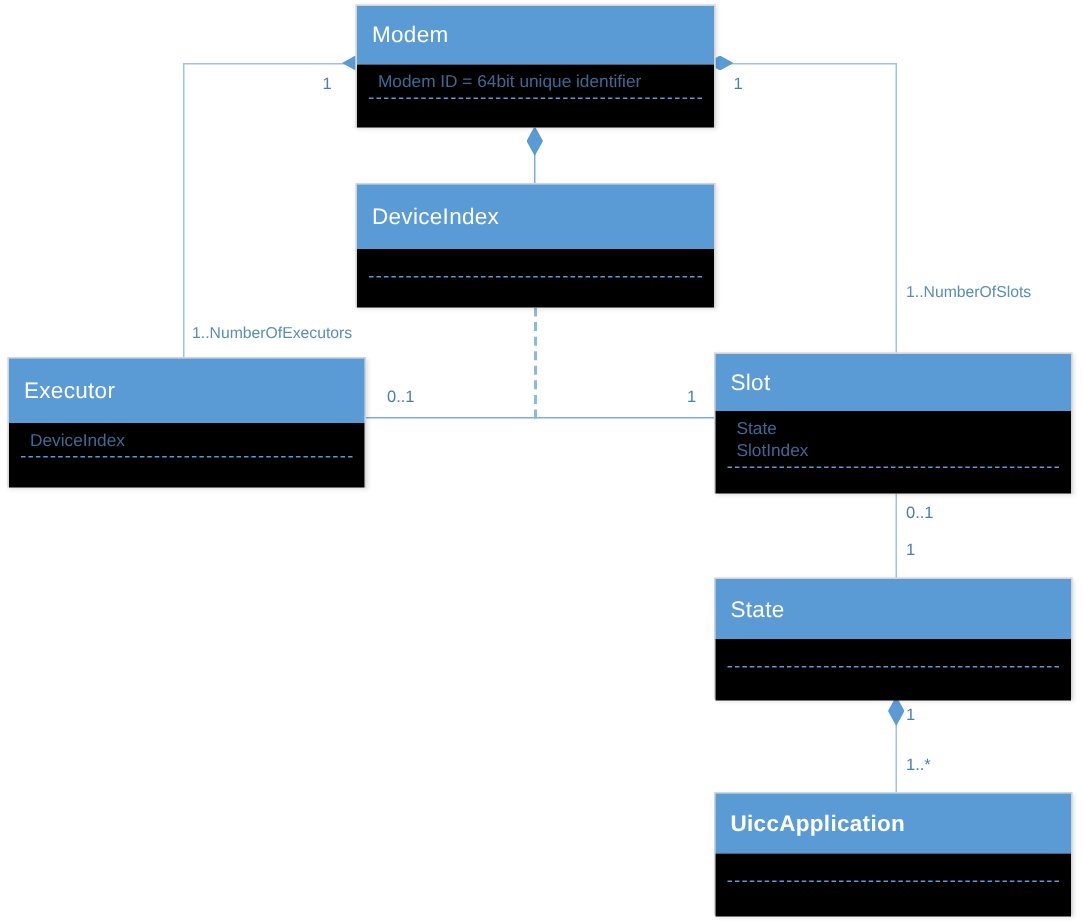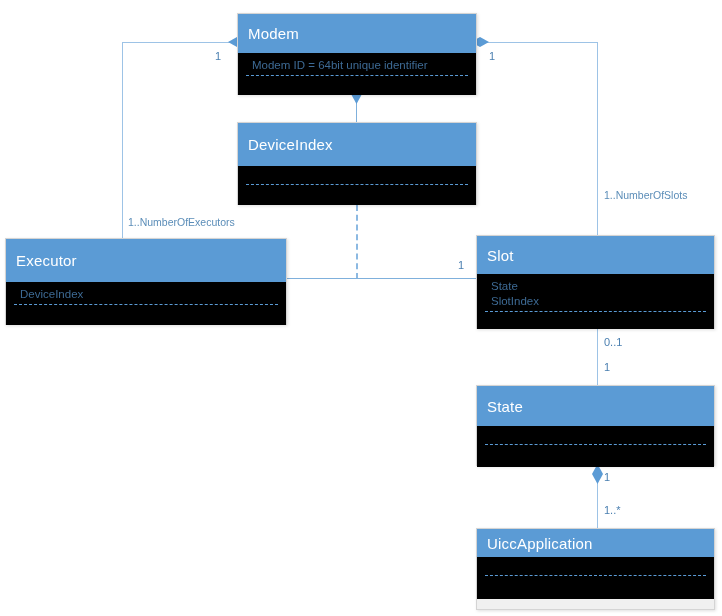--- a/index.html
+++ b/index.html
@@ -138,36 +138,36 @@
 
   <div class="mult" style="left:258px; top:259px;">0..1</div>
   <div class="mult" style="left:458px; top:259px;">1</div>
 
   <div class="mult" style="left:604px; top:336px;">0..1</div>
   <div class="mult" style="left:604px; top:361px;">1</div>
 
   <div class="mult" style="left:604px; top:471px;">1</div>
   <div class="mult" style="left:604px; top:504px;">1..*</div>
 
-  <div class="uml-class" style="left:237px; top:13px; width:240px; height:82px;">
+  <div class="uml-class" style="left:237px; top:3px; width:240px; height:82px;">
     <div class="uml-header" style="height:39px;">Modem</div>
     <div class="uml-body" style="height:42px;">
       <div class="uml-attr">Modem ID = 64bit unique identifier</div>
       <div class="uml-sep" style="top:22px;"></div>
     </div>
   </div>
 
   <div class="uml-class" style="left:237px; top:122px; width:240px; height:83px;">
     <div class="uml-header" style="height:43px;">DeviceIndex</div>
     <div class="uml-body" style="height:39px;">
       <div class="uml-sep" style="top:18px;"></div>
     </div>
   </div>
 
-  <div class="uml-class" style="left:5px; top:238px; width:282px; height:87px;">
+  <div class="uml-class" style="left:5px; top:238px; width:239px; height:87px;">
     <div class="uml-header" style="height:43px;">Executor</div>
     <div class="uml-body" style="height:43px;">
       <div class="uml-attr">DeviceIndex</div>
       <div class="uml-sep" style="top:22px;"></div>
     </div>
   </div>
 
   <div class="uml-class" style="left:476px; top:235px; width:239px; height:94px;">
     <div class="uml-header" style="height:38px;">Slot</div>
     <div class="uml-body" style="height:55px;">
@@ -178,19 +178,19 @@
   </div>
 
   <div class="uml-class" style="left:476px; top:385px; width:239px; height:81px;">
     <div class="uml-header" style="height:40px;">State</div>
     <div class="uml-body" style="height:41px;">
       <div class="uml-sep" style="top:18px;"></div>
     </div>
   </div>
 
   <div class="uml-class" style="left:476px; top:528px; width:239px; height:82px;">
-    <div class="uml-header" style="height:28px;">UiccApplication</div>
+    <div class="uml-header" style="height:40px;font-weight:bold;">UiccApplication</div>
     <div class="uml-body" style="height:42px;">
       <div class="uml-sep" style="top:18px;"></div>
     </div>
   </div>
 
 </div>
 
 </body></html>

